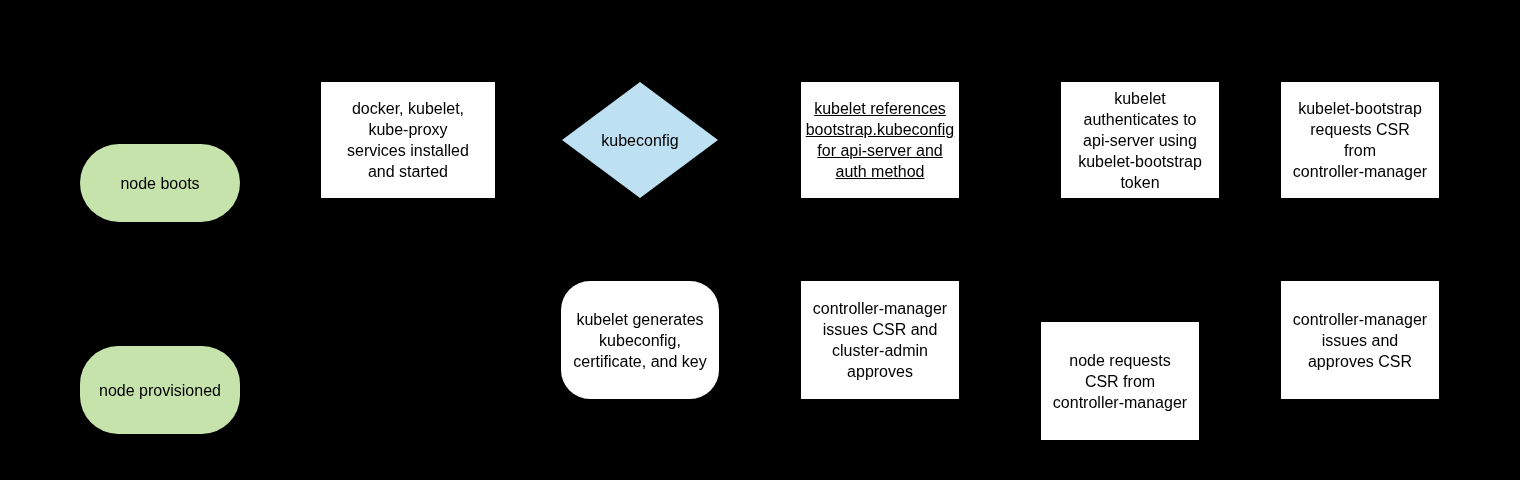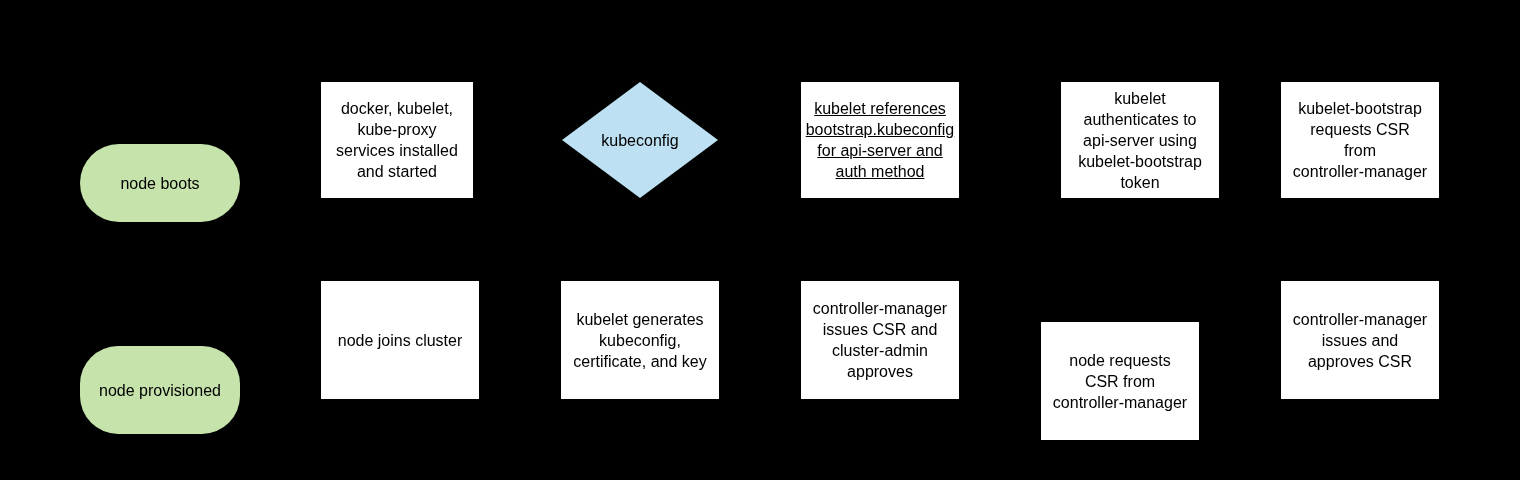--- a/index.html
+++ b/index.html
@@ -35,28 +35,28 @@
     background: var(--terminator, #c7e3ac);
     border-radius: 39px;
     margin-top: 44px;
   }
   .decision {
     background: var(--decision, #bde0f2);
     clip-path: polygon(50% 0, 100% 50%, 50% 100%, 0 50%);
   }
   
   .r1c1 { left: 80px;   top: 100px; width: 160px; height: 78px; }
-  .r1c2 { left: 321px;  top: 82px;  width: 152px; height: 116px; }
+  .r1c2 { left: 321px;  top: 82px;  width: 174px; height: 116px; }
   .r1c3 { left: 562px;  top: 82px;  width: 156px; height: 116px; }
   .r1c4 { left: 801px;  top: 82px;  width: 158px; height: 116px; text-decoration: underline; }
   .r1c5 { left: 1041px; top: 82px;  width: 158px; height: 116px; margin-left: 20px; }
   .r1c6 { left: 1281px; top: 82px;  width: 158px; height: 116px; }
   .r2c1 { left: 80px;   top: 302px; width: 160px; height: 88px; border-radius: 38px; }
   .r2c2 { left: 321px;  top: 281px; width: 158px; height: 118px; }
-  .r2c3 { left: 561px;  top: 281px; width: 158px; height: 118px; }
+  .r2c3 { left: 561px;  top: 281px; width: 158px; height: 118px; border-radius: 29px; }
   .r2c4 { left: 801px;  top: 281px; width: 158px; height: 118px; }
   .r2c5 { left: 1041px; top: 281px; width: 158px; height: 118px; margin-top: 41px; }
   .r2c6 { left: 1281px; top: 281px; width: 158px; height: 118px; }
 </style>
 </head>
 <body>
 
 <div class="canvas">
 
   <div class="node terminator r1c1">
@@ -93,23 +93,20 @@
     <span class="label">kubelet-bootstrap
 requests CSR
 from
 controller-manager</span>
   </div>
 
   <div class="node terminator r2c1">
     <span class="label">node provisioned</span>
   </div>
 
-  <div class="node process r2c2">
-    <span class="label">node joins cluster</span>
-  </div>
 
   <div class="node process r2c3">
     <span class="label">kubelet generates
 kubeconfig,
 certificate, and key</span>
   </div>
 
   <div class="node process r2c4">
     <span class="label">controller-manager
 issues CSR and

